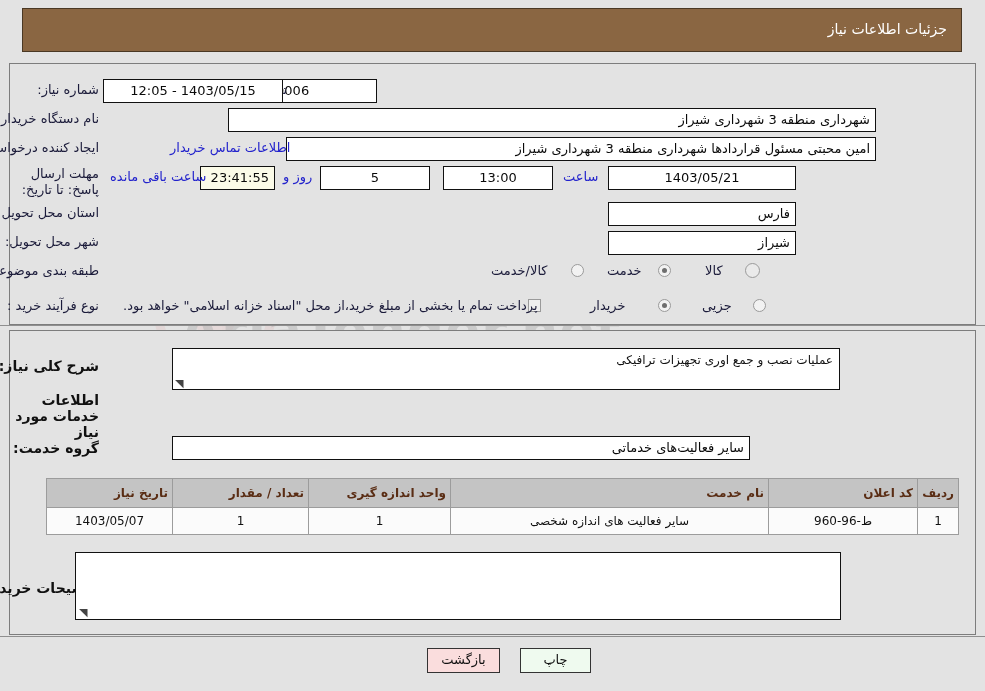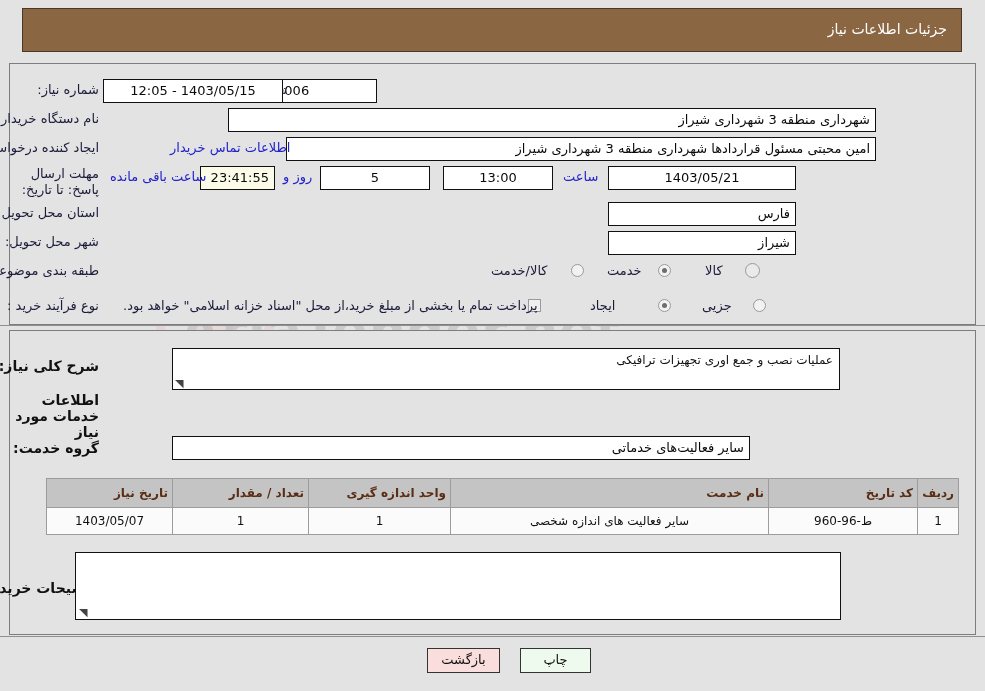--- a/index.html
+++ b/index.html
@@ -293,21 +293,21 @@
   <div class="lbl" style="left:705px; top:263px;">کالا</div>
   <span class="radio on" style="left:658px; top:264px;"></span>
   <div class="lbl" style="left:607px; top:263px;">خدمت</div>
   <span class="radio" style="left:571px; top:264px;"></span>
   <div class="lbl" style="left:491px; top:263px;">کالا/خدمت</div>
 
   <div class="lbl" style="right:886px; top:298px;">نوع فرآیند خرید :</div>
   <span class="radio" style="left:753px; top:299px;"></span>
   <div class="lbl" style="left:702px; top:298px;">جزیی</div>
   <span class="radio on" style="left:658px; top:299px;"></span>
-  <div class="lbl" style="left:590px; top:298px;">ایجاد</div>
+  <div class="lbl" style="left:590px; top:298px;">خریدار</div>
 
   <span class="chk" style="left:528px; top:299px;"></span>
   <div class="lbl" style="left:123px; top:298px;">پرداخت تمام یا بخشی از مبلغ خرید،از محل "اسناد خزانه اسلامی" خواهد بود.</div>
 
   <div class="hrule" style="top:325px;"></div>
 
   <div class="panel" id="panel-mid"></div>
 
   <div class="lbl bold-lbl" style="right:886px; top:358px; font-size:14px;">شرح کلی نیاز:</div>
   <div class="ta" style="left:172px; top:348px; width:668px; height:42px;">عملیات نصب و جمع اوری تجهیزات ترافیکی</div>
@@ -316,21 +316,21 @@
   <div class="section-title" style="right:886px; top:392px;">اطلاعات خدمات مورد نیاز</div>
 
   <div class="lbl bold-lbl" style="right:886px; top:440px; font-size:14px;">گروه خدمت:</div>
   <div class="fld" style="left:172px; top:436px; width:578px; height:24px;">سایر فعالیت‌های خدماتی</div>
 
   <div id="tbl-wrap">
     <table class="grid">
       <thead>
         <tr>
           <th style="width:32px;">ردیف</th>
-          <th style="width:140px;">کد تاریخ</th>
+          <th style="width:140px;">کد اعلان</th>
           <th>نام خدمت</th>
           <th style="width:133px;">واحد اندازه گیری</th>
           <th style="width:127px;">تعداد / مقدار</th>
           <th style="width:117px;">تاریخ نیاز</th>
         </tr>
       </thead>
       <tbody>
         <tr>
           <td>1</td>
           <td>ط-96-960</td>

